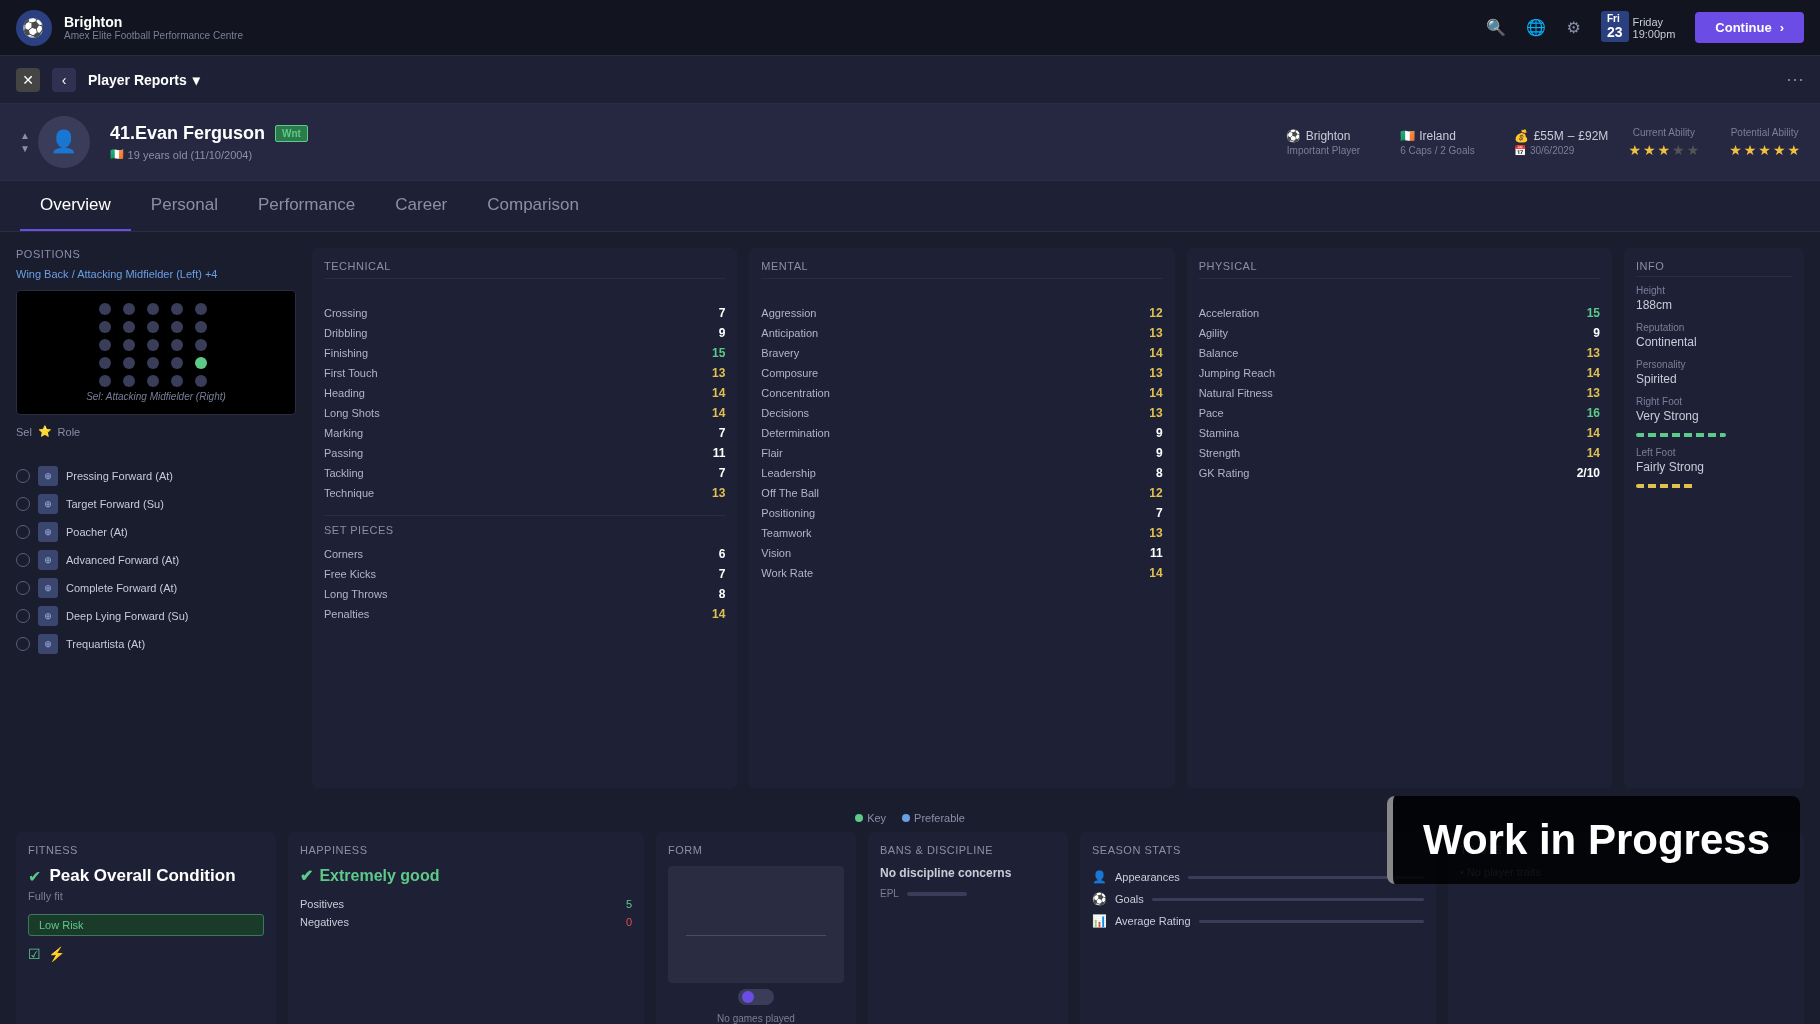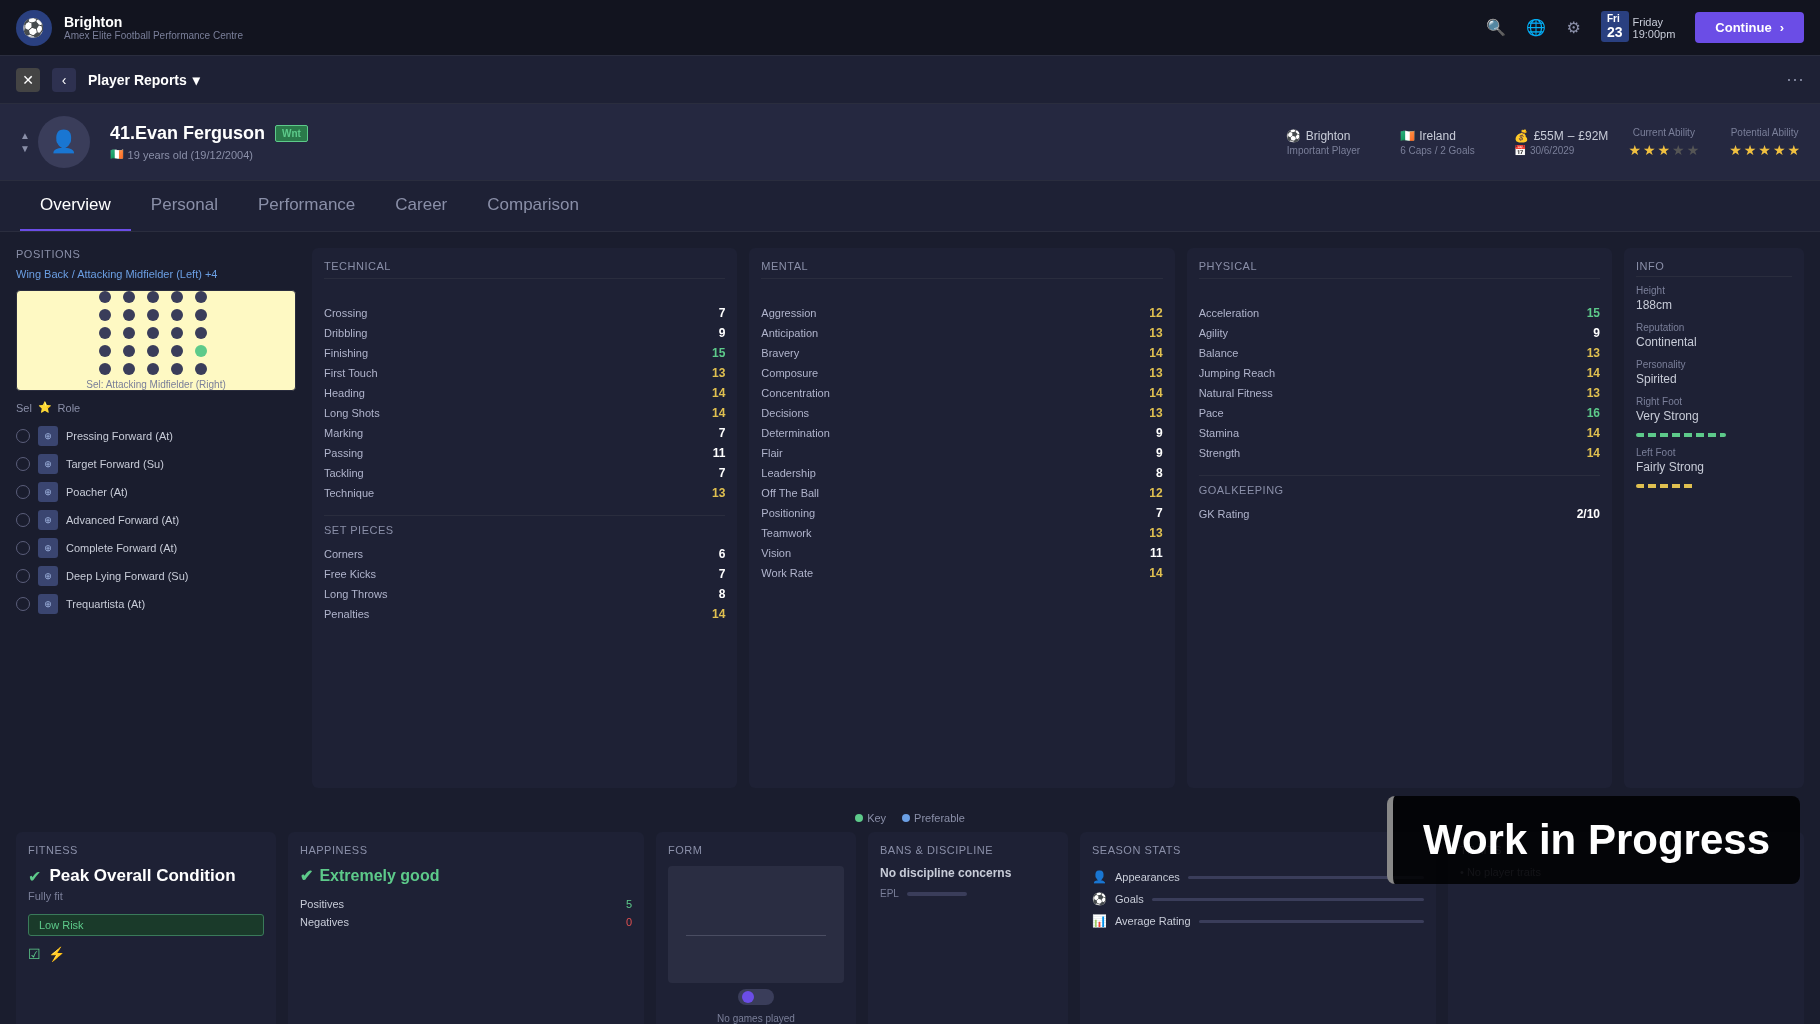--- a/index.html
+++ b/index.html
@@ -193,48 +193,50 @@
       letter-spacing: 0.5px;
       margin-bottom: 8px;
     }
     .position-text {
       color: #c8ccd8;
       font-size: 11px;
       margin-bottom: 10px;
     }
     .position-accent { color: #6b9fe4; }
     .pitch-diagram {
-      background: #fef9c3;
+      background: #000000;
       border: 1px solid #2a2d3e;
       border-radius: 4px;
+      padding: 12px;
       margin-bottom: 10px;
       display: flex;
       flex-direction: column;
       align-items: center;
+      font-style: italic;
     }
     .pitch-grid {
       display: grid;
       grid-template-columns: repeat(5, 18px);
       gap: 6px;
       margin-bottom: 4px;
     }
     .pitch-dot {
       width: 12px; height: 12px;
       border-radius: 50%;
       background: #3a3d5a;
     }
     .pitch-dot.highlight { background: #5dca8a; }
     .pitch-label { color: #7a7f99; font-size: 10px; text-align: center; }
 
     
     .roles-header {
       display: flex;
       align-items: center;
       gap: 6px;
-      margin-bottom: 8px;
+      margin-bottom: 24px;
       font-size: 11px;
       color: #8a8fa8;
     }
     .role-row {
       display: flex;
       align-items: center;
       gap: 8px;
       padding: 4px 0;
       cursor: pointer;
     }
@@ -539,21 +541,21 @@
   </div>
   <div class="player-info">
     <div style="display:flex;align-items:center;gap:10px;margin-bottom:4px;">
       <span class="player-name">
         <span>41.</span><span>Evan Ferguson</span>
       </span>
       <span class="wnt-badge">Wnt</span>
     </div>
     <div class="player-age">
       <span>🇮🇪</span>
-      <span>19 years old (19/12/2004)</span>
+      <span>19 years old (11/10/2004)</span>
     </div>
   </div>
   <div class="player-meta">
     <div class="meta-item">
       <div class="meta-value">
           <span>⚽</span>
           <span>Brighton</span>
         </div>
       <div class="meta-label">Important Player</div>
     </div>
@@ -845,21 +847,20 @@
           </div>
           <div class="stat-row">
             <span class="stat-name">Stamina</span>
             <span class="stat-val val-yellow">14</span>
           </div>
           <div class="stat-row">
             <span class="stat-name">Strength</span>
             <span class="stat-val val-yellow">14</span>
           </div>
         </div>
-      <div class="set-pieces-title">Goalkeeping</div>
       <div id="gk-stats">
           <div class="stat-row">
             <span class="stat-name">GK Rating</span>
             <span class="stat-val val-white">2/10</span>
           </div>
         </div>
     </div>
 
   </div>
 

